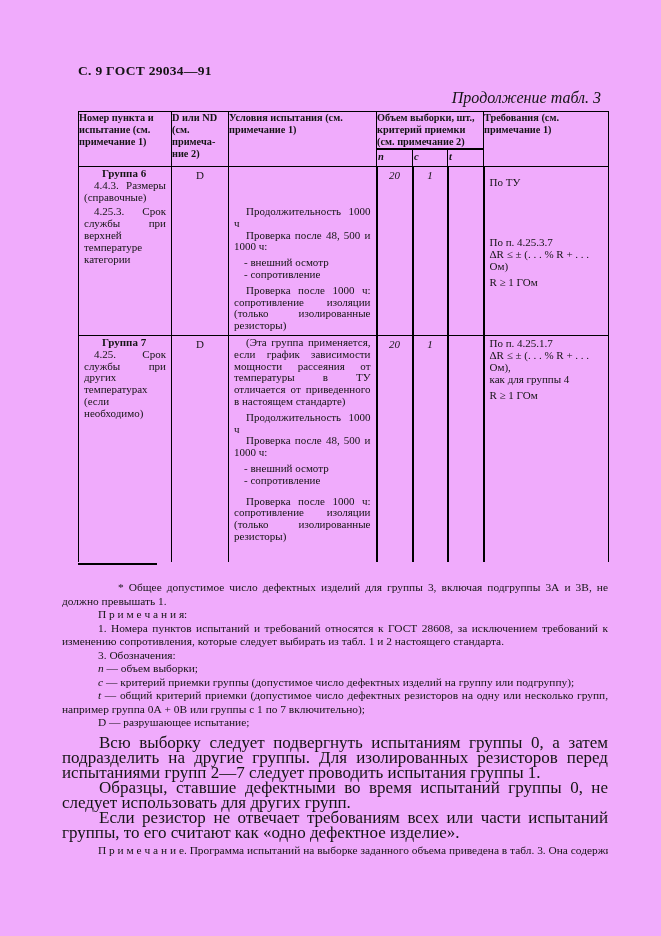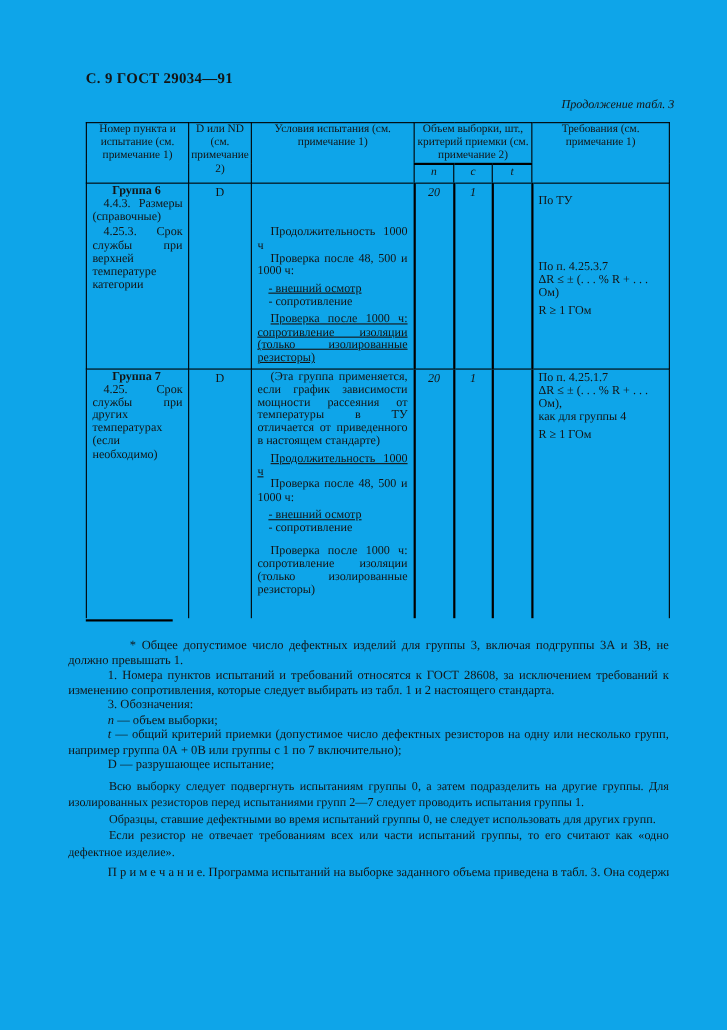--- a/index.html
+++ b/index.html
@@ -1,60 +1,60 @@
 <!DOCTYPE html>
 <html><head>
 <meta charset="utf-8">
 <style>
   html,body { margin:0; padding:0; background:#ffffff; }
   .page {
-    position:relative; width:661px; height:936px; background:#0ea5e9;
+    position:relative; width:661px; height:936px; background:#f0abfc;
     font-family:"Liberation Serif","DejaVu Serif",serif; color:#141414;
     overflow:hidden;
   }
   .page-header { position:absolute; left:78px; top:63px; font-weight:bold; font-size:13.5px; letter-spacing:.3px; }
-  .table-caption { position:absolute; top:89px; right:48px; font-style:italic; font-size:11px; }
+  .table-caption { position:absolute; top:89px; right:60px; font-style:italic; font-size:16px; }
 
   table.gost { position:absolute; left:78px; top:111px; width:530px; border-collapse:collapse; table-layout:fixed; }
   table.gost th, table.gost td { border:1px solid #000; padding:0; vertical-align:top; }
   thead th {
-    font-weight:normal; font-size:10.3px; line-height:12px; text-align:center;
+    font-weight:bold; font-size:10.3px; line-height:12px; text-align:left;
     vertical-align:middle; padding:2px 3px; border-bottom-width:2px;
   }
   tr.sub th { border-top:2px solid #000; height:14px; font-size:10.5px; padding:1px; }
   tr.hrow { height:34px; }
   tbody tr.r1 td { border-bottom:1px solid #000; }
   tbody tr.r2 td { border-bottom:none; }
   tbody td.num { border-left-width:2px; border-right-width:2px;font-style:italic; }
   tbody td > div { overflow:hidden; padding:1px 5px 2px 5px; }
   div.h6 { height:165px; }
   div.h7 { height:223px; }
 
   p { margin:0; }
   .grp  { font-weight:bold; font-size:11px; line-height:11.8px; text-indent:18px; white-space:nowrap; }
   .item { font-size:11px; line-height:11.8px; text-align:justify; text-indent:10px; }
   .cond { font-size:11px; line-height:11.8px; text-align:justify; }
   .ind  { text-indent:12px; }
   .dash { font-size:11px; line-height:11.8px; margin-left:10px; }
-  .sp   { margin-top:4px;text-decoration:underline; }
+  .sp   { margin-top:4px; }
   .sp3  { margin-top:3px; }
   .mt38 { margin-top:38px; }
   .dnd, .nval { text-align:center; font-size:11px; line-height:12px; margin-top:1px; }
   .req  { font-size:11px; line-height:12px;font-family:Liberation Serif, serif; }
   .mt8  { margin-top:8px; }
   .mt4  { margin-top:4px; }
   .req-block.g6 { margin-top:48px; }
   .req-block.g7 { }
 
   .fn-sep { position:absolute; left:78px; top:563px; width:79px; height:2px; background:#000; }
   .notes { position:absolute; left:62px; top:581px; width:546px; text-align:justify; }
   .np { margin:0; }
   .small { font-size:11.4px; line-height:13.5px; text-indent:36px; }
   .star  { text-indent:56px; }
-  .main  { font-size:11px; line-height:15px; text-indent:37px; }
+  .main  { font-size:17px; line-height:15px; text-indent:37px; }
   .gap   { margin-top:5px; }
   .final { margin-top:4px; white-space:nowrap; overflow:hidden; }
 </style>
 </head>
 <body>
 
 <div class="page">
 
   <div class="page-header">С. 9 ГОСТ 29034—91</div>
   <div class="table-caption">Продолжение табл. 3</div>
@@ -176,23 +176,25 @@
         </div>
           </td>
       </tr>
     </tbody>
   </table>
 
   <div class="fn-sep"></div>
 
   <div class="notes">
     <p class="np small star">* Общее допустимое число дефектных изделий для группы 3, включая подгруппы 3А и 3В, не должно превышать 1.</p>
+    <p class="np small">П р и м е ч а н и я:</p>
     <p class="np small">1. Номера пунктов испытаний и требований относятся к ГОСТ 28608, за исключением требований к изменению сопротивления, которые следует выбирать из табл. 1 и 2 настоящего стандарта.</p>
     <p class="np small">3. Обозначения:</p>
     <p class="np small"><i>n</i><span> — объем выборки;</span></p>
+    <p class="np small"><i>c</i><span> — критерий приемки группы (допустимое число дефектных изделий на группу или подгруппу);</span></p>
     <p class="np small"><i>t</i><span> — общий критерий приемки (допустимое число дефектных резисторов на одну или несколько групп, например группа 0А + 0В или группы с 1 по 7 включительно);</span></p>
     <p class="np small"><span>D</span><span> — разрушающее испытание;</span></p>
     <p class="np main gap">Всю выборку следует подвергнуть испытаниям группы 0, а затем подразделить на другие группы. Для изолированных резисторов перед испытаниями групп 2—7 следует проводить испытания группы 1.</p>
     <p class="np main">Образцы, ставшие дефектными во время испытаний группы 0, не следует использовать для других групп.</p>
     <p class="np main">Если резистор не отвечает требованиям всех или части испытаний группы, то его считают как «одно дефектное изделие».</p>
     <p class="np small final">П р и м е ч а н и е. Программа испытаний на выборке заданного объема приведена в табл. 3. Она содержит</p>
   </div>
 
 </div>
 

